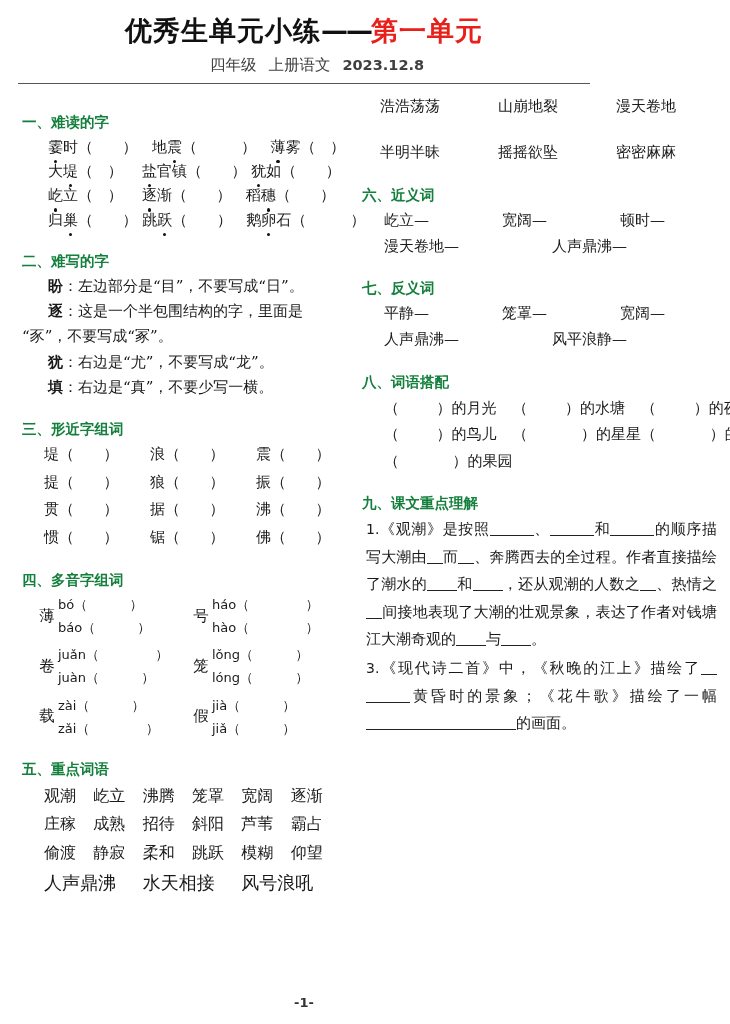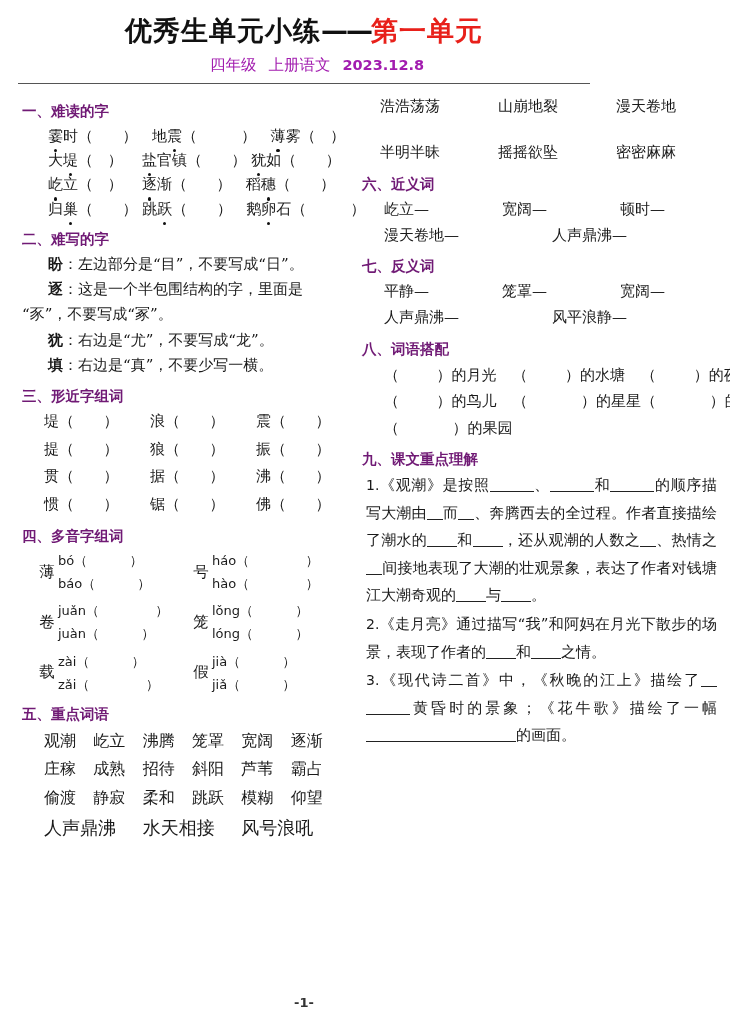--- a/index.html
+++ b/index.html
@@ -37,21 +37,21 @@
     white-space: nowrap;
   }
   .main-title .t-black { color: #111111; }
   .main-title .t-dash  { color: #111111; letter-spacing: -2px; }
   .main-title .t-red   { color: #e8201a; }
 
   .subtitle {
     margin-top: 7px;
     font-family: "DejaVu Serif", "Liberation Serif", serif;
     font-size: 15.5px;
-    color: #a21caf;
+    color: #404040;
     white-space: nowrap;
     margin-left: 26px;
   }
   .subtitle span { display: inline-block; }
   .sub-gap { width: 12px; }
   .sub-date {
     font-family: "DejaVu Sans", "Liberation Sans", sans-serif;
     font-weight: bold;
     font-size: 14.5px;
   }
@@ -71,22 +71,22 @@
   }
   .col-left  { width: 348px; padding-left: 22px; padding-right: 4px; }
   .col-div   { width: 1px; background: #b9b9b9; margin-top: 2px; height: 862px; }
   .col-right { width: 381px; padding-left: 18px; padding-right: 12px; }
 
   
   .sec-head {
     font-family: "DejaVu Sans", "Liberation Sans", sans-serif;
     font-weight: bold;
     font-size: 14.5px;
-    color: #701a75;
-    margin: 9px 0 3px 0;
+    color: #15803d;
+    margin: 20px 0 3px 0;
     letter-spacing: 0px;
     white-space: nowrap;
   }
   .sec-head-right { margin-left: -4px; }
 
   
   .row {
     font-size: 15px;
     line-height: 1.62;
     white-space: nowrap;
@@ -442,23 +442,20 @@
         <div class="c"><span>（</span><span class="gapB">&nbsp;&nbsp;</span><span>）的溪岸</span></div>
         <div class="c"><span>（</span><span class="gapB">&nbsp;&nbsp;</span><span>）的果园</span></div>
       </div>
 
       <div class="sec-head sec-head-right">九、课文重点理解</div>
 
       <div class="qitem">
         <span class="qnum">1.</span><span>《观潮》是按照</span><span class="bl bl-m"></span><span>、</span><span class="bl bl-m"></span><span>和</span><span class="bl bl-m"></span><span>的顺序描写大潮由</span><span class="bl bl-xs"></span><span>而</span><span class="bl bl-xs"></span><span>、奔腾西去的全过程。作者直接描绘了潮水的</span><span class="bl bl-s"></span><span>和</span><span class="bl bl-s"></span><span>，还从观潮的人数之</span><span class="bl bl-xs"></span><span>、热情之</span><span class="bl bl-xs"></span><span>间接地表现了大潮的壮观景象，表达了作者对钱塘江大潮奇观的</span><span class="bl bl-s"></span><span>与</span><span class="bl bl-s"></span><span>。</span>
       </div>
 
-      <div class="qitem">
-        <span class="qnum">2.</span><span>《走月亮》通过描写“我”和阿妈在月光下散步的场景，表现了作者的</span><span class="bl bl-s"></span><span>和</span><span class="bl bl-s"></span><span>之情。</span>
-      </div>
 
       <div class="qitem">
         <span class="qnum">3.</span><span>《现代诗二首》中，《秋晚的江上》描绘了</span><span class="bl bl-xs"></span><span class="bl bl-m"></span><span>黄昏时的景象；《花牛歌》描绘了一幅</span><span class="bl bl-xxl"></span><span>的画面。</span>
       </div>
 
 
     </div>
   </div>
 
   <div class="footer">-1-</div>

